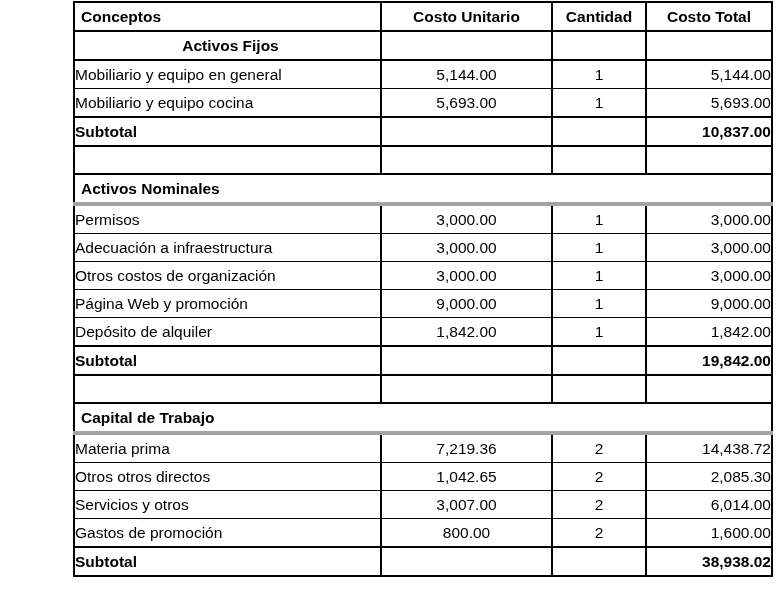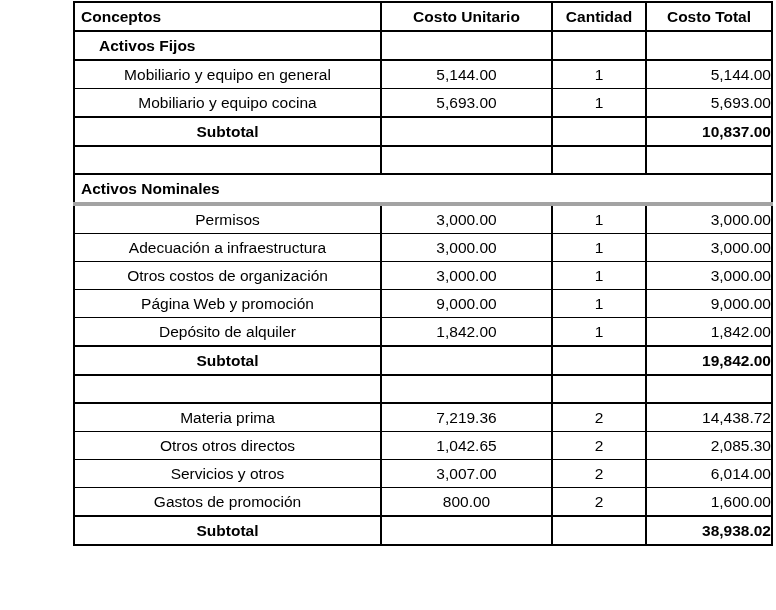--- a/index.html
+++ b/index.html
@@ -57,41 +57,41 @@
   
   tr.row-header td {
     font-weight: bold;
     text-align: center;
     border-top: 2px solid #000000;
     border-bottom: 2px solid #000000;
   }
   tr.row-header td.cell-concept { text-align: left; padding-left: 6px; }
 
   
-  td.cell-concept { text-align: center; padding-left: 6px; }
+  td.cell-concept { text-align: left; padding-left: 6px; }
   td.cell-unit    { text-align: center; margin-top: 28px; }
   td.cell-qty     { text-align: center; }
   td.cell-total   { text-align: right; padding-right: 9px; }
 
   
   tr.row-section td {
     font-weight: bold;
     text-align: left;
     padding-left: 6px;
     border-top: 2px solid #000000;
     border-bottom: 4px solid #a3a3a3;
   }
 
   
   tr.row-section-split td {
     font-weight: bold;
     border-top: 2px solid #000000;
     border-bottom: 2px solid #000000;
   }
-  tr.row-section-split td.cell-concept { text-align: left; padding-left: 24px; }
+  tr.row-section-split td.cell-concept { text-align: center; padding-left: 6px; }
 
   
   tr.row-subtotal td {
     font-weight: bold;
     border-top: 2px solid #000000;
     border-bottom: 2px solid #000000;
   }
 
   
   tr.row-spacer td {
@@ -195,20 +195,23 @@
           <td class="cell-unit">&nbsp;</td>
           <td class="cell-qty">&nbsp;</td>
           <td class="cell-total">19,842.00</td>
         </tr>
         <tr class="row-spacer">
           <td class="cell-concept">&nbsp;</td>
           <td class="cell-unit">&nbsp;</td>
           <td class="cell-qty">&nbsp;</td>
           <td class="cell-total">&nbsp;</td>
         </tr>
+        <tr class="row-section">
+          <td colspan="4">Capital de Trabajo</td>
+        </tr>
         <tr class="row-item">
           <td class="cell-concept">Materia prima</td>
           <td class="cell-unit">7,219.36</td>
           <td class="cell-qty">2</td>
           <td class="cell-total">14,438.72</td>
         </tr>
         <tr class="row-item">
           <td class="cell-concept">Otros otros directos</td>
           <td class="cell-unit">1,042.65</td>
           <td class="cell-qty">2</td>

